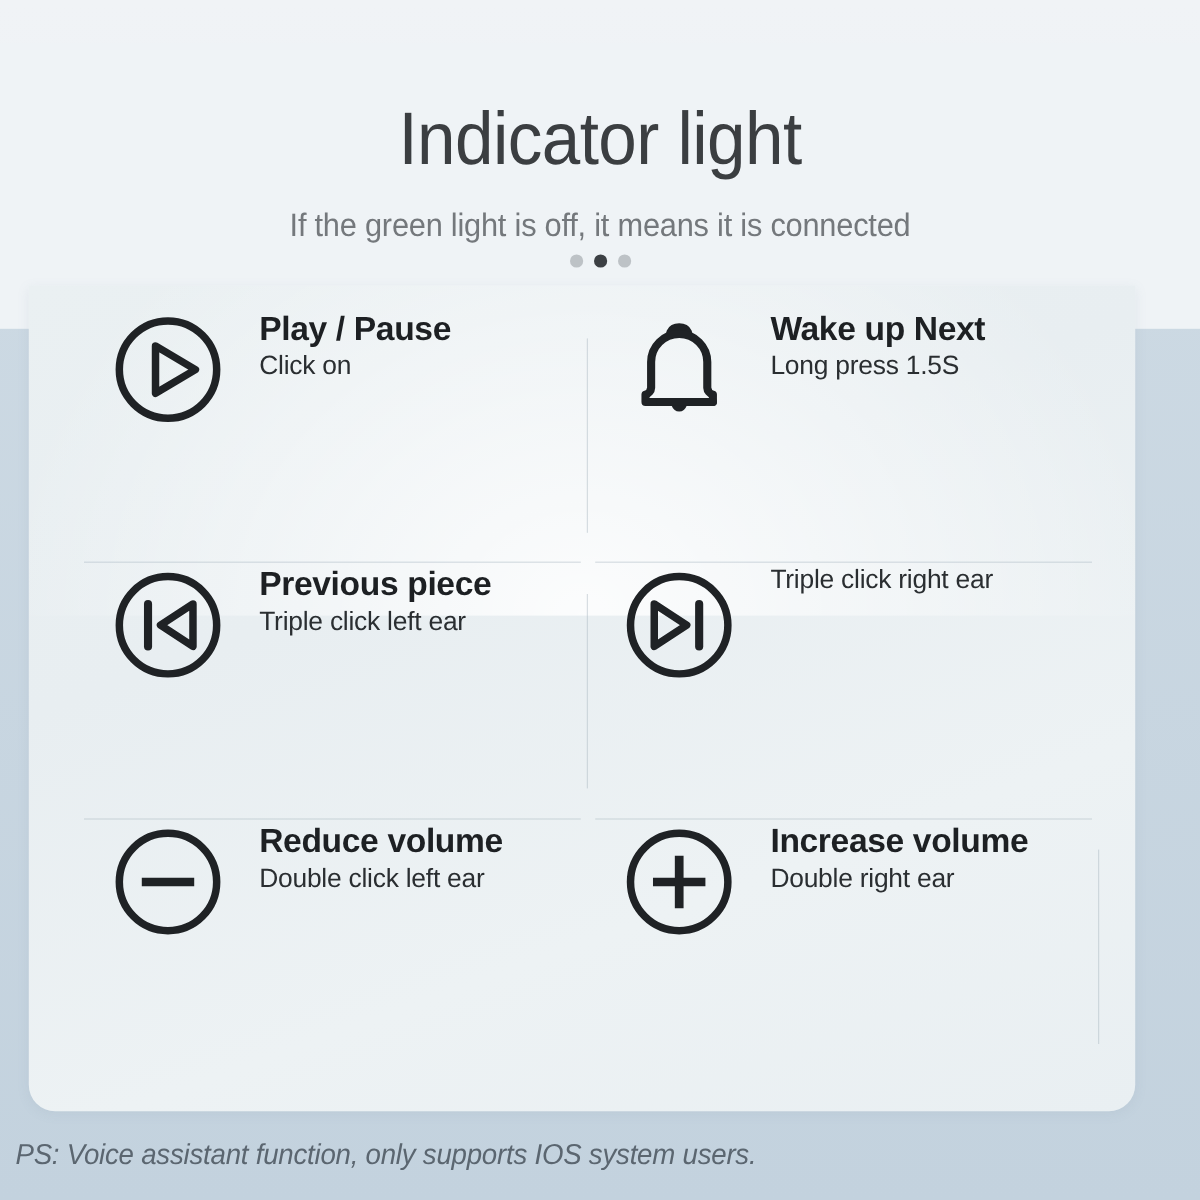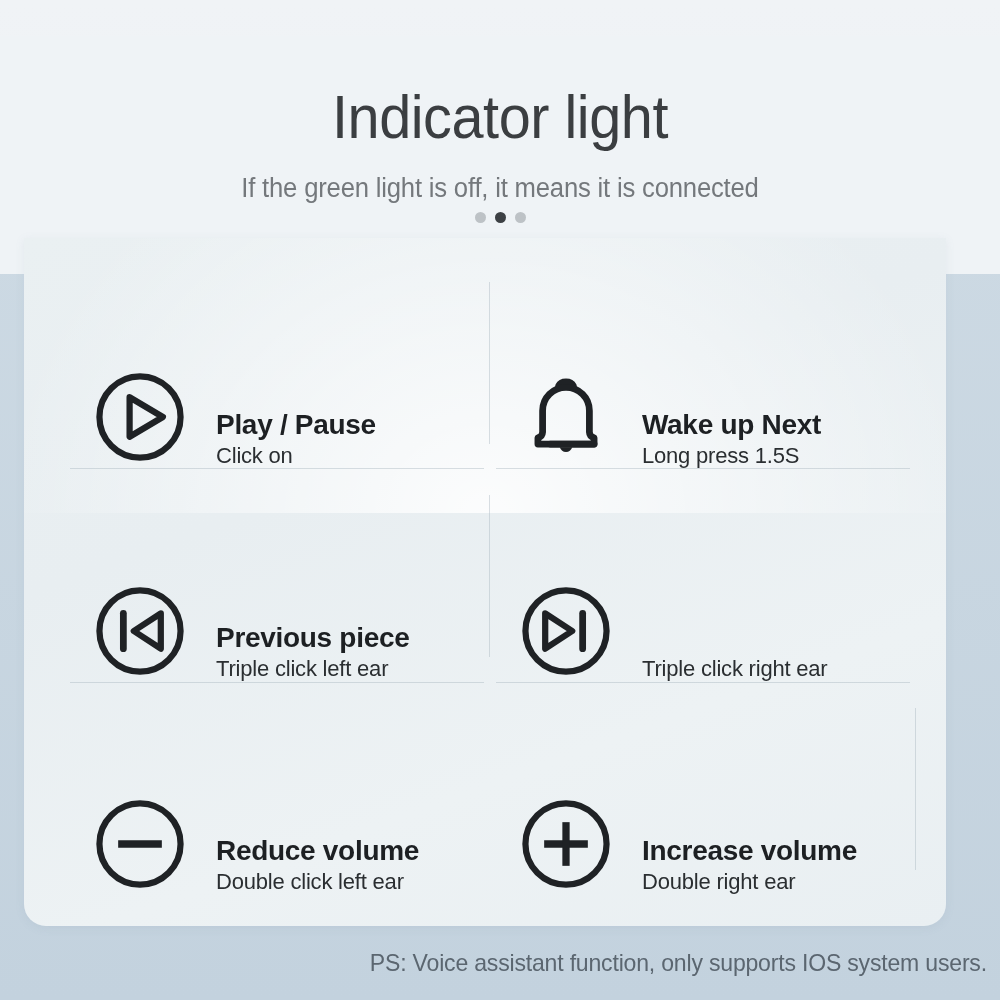--- a/index.html
+++ b/index.html
@@ -104,21 +104,21 @@
     height: 100%;
     display: grid;
     grid-template-columns: 1fr 1fr;
     grid-template-rows: 1fr 1fr 1fr;
     box-sizing: border-box;
     padding: 18px 30px 30px 40px;
   }
 
   .cell {
     display: flex;
-    align-items: flex-end;
+    align-items: flex-start;
     gap: 24px;
     position: relative;
     padding: 0 10px 0 24px;
     box-sizing: border-box;
   }
   
   .cell.col-left::after {
     content: "";
     position: absolute;
     right: 0;
@@ -178,21 +178,22 @@
 
   
   .footer {
     position: absolute;
     left: 0;
     top: 926px;
     width: 1000px;
     height: 74px;
     display: flex;
     align-items: center;
-    justify-content: flex-end;
+    justify-content: flex-start;
+    font-style: italic;
   }
   .footer-text {
     font-size: 24px;
     color: #5b6670;
     letter-spacing: -0.2px;
     transform: scaleX(0.96);
   }
 </style>
 </head>
 <body>

